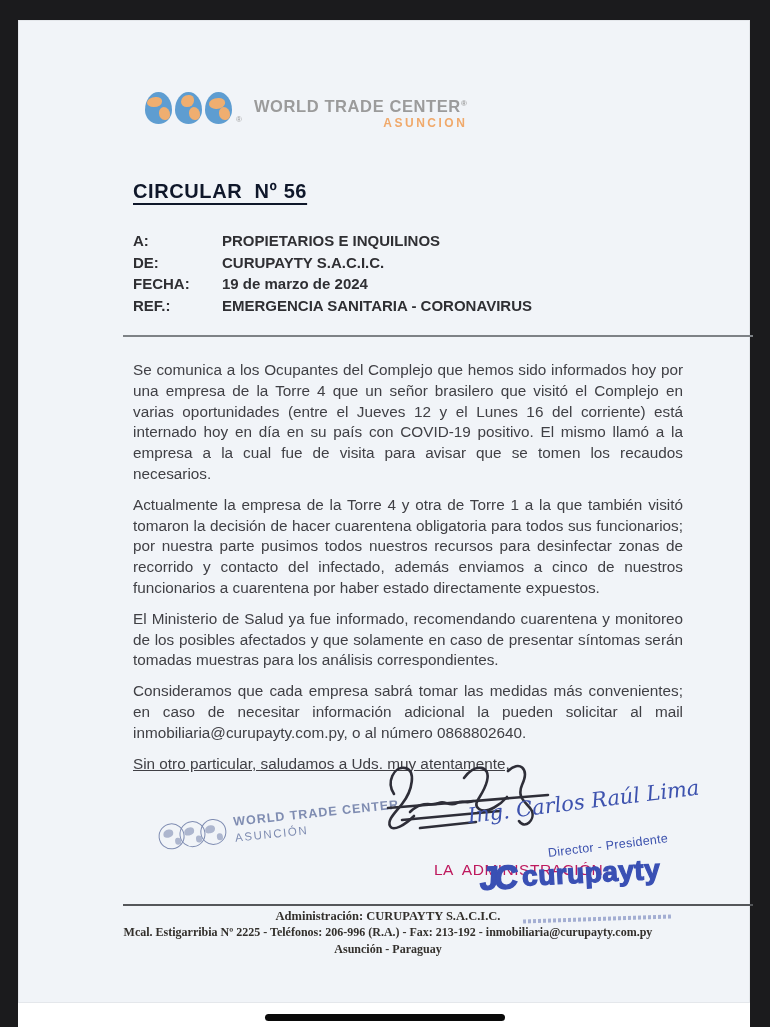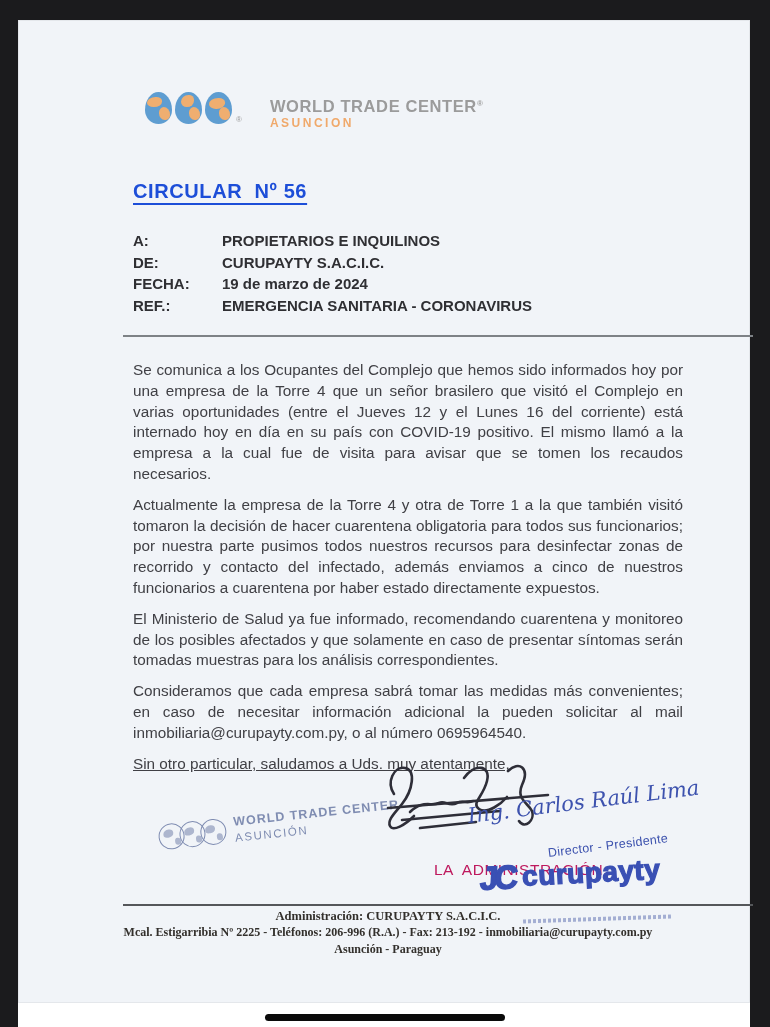--- a/index.html
+++ b/index.html
@@ -23,28 +23,28 @@
     content:""; position:absolute; background:#efae70;
     width:15px; height:10px; left:2px; top:5px; border-radius:60% 40% 55% 45%;
   }
   .globe::after {
     content:""; position:absolute; background:#efae70;
     width:11px; height:13px; right:2px; bottom:4px; border-radius:45% 60% 40% 55%;
   }
   .globe:nth-child(2)::before { left:6px; top:3px; width:13px; height:12px; }
   .globe:nth-child(3)::before { left:4px; top:6px; width:16px; height:11px; }
   .reg-mark { font-size:8px; color:#9b9b9b; align-self:flex-end; margin-left:1px; }
-  .logo-text { margin-left:28px; padding-top:5px; line-height:1.15; }
+  .logo-text { margin-left:12px; padding-top:5px; line-height:1.15;text-align:right; }
   .logo-line1 { font-size:16.5px; font-weight:bold; color:#9b9b9b; letter-spacing:0.6px; white-space:nowrap; }
   .logo-line1 .reg-sup { font-size:8px; vertical-align:super; }
   .logo-line2 { font-size:12px; font-weight:bold; color:#f0a96b; letter-spacing:2.5px; margin-top:1px; }
   
   .title {
     position:absolute; left:115px; top:160px; font-size:20px; font-weight:bold;
-    color:#1d4ed8; letter-spacing:0.6px; white-space:pre;
+    color:#0f172a; letter-spacing:0.6px; white-space:pre;
     text-decoration:underline; text-decoration-thickness:2px; text-underline-offset:5px;
   }
   .meta { position:absolute; left:115px; top:210px; font-size:15px; font-weight:bold; color:#2f2f33; }
   .meta-row { display:flex; line-height:21.5px; }
   .meta-label { width:89px; flex:0 0 89px; }
   .rule { position:absolute; left:105px; width:630px; background:#7e8286; }
   .rule1 { top:315px; height:2px; }
   .rule2 { top:884px; height:1.5px; background:#55575a; }
   
   .body-text {
@@ -143,21 +143,21 @@
         <span class="meta-value">EMERGENCIA SANITARIA - CORONAVIRUS</span>
       </div>
     </div>
 
     <div class="rule rule1"></div>
 
     <div class="body-text">
       <p>Se comunica a los Ocupantes del Complejo que hemos sido informados hoy por una empresa de la Torre 4 que un señor brasilero que visitó el Complejo en varias oportunidades (entre el Jueves 12 y el Lunes 16 del corriente) está internado hoy en día en su país con COVID-19 positivo. El mismo llamó a la empresa a la cual fue de visita para avisar que se tomen los recaudos necesarios.</p>
       <p>Actualmente la empresa de la Torre 4 y otra de Torre 1 a la que también visitó tomaron la decisión de hacer cuarentena obligatoria para todos sus funcionarios; por nuestra parte pusimos todos nuestros recursos para desinfectar zonas de recorrido y contacto del infectado, además enviamos a cinco de nuestros funcionarios a cuarentena por haber estado directamente expuestos.</p>
       <p>El Ministerio de Salud ya fue informado, recomendando cuarentena y monitoreo de los posibles afectados y que solamente en caso de presentar síntomas serán tomadas muestras para los análisis correspondientes.</p>
-      <p>Consideramos que cada empresa sabrá tomar las medidas más convenientes; en caso de necesitar información adicional la pueden solicitar al mail inmobiliaria@curupayty.com.py, o al número 0695964540.</p>
+      <p>Consideramos que cada empresa sabrá tomar las medidas más convenientes; en caso de necesitar información adicional la pueden solicitar al mail inmobiliaria@curupayty.com.py, o al número 0868802640.</p>
       <p class="no-justify">Sin otro particular, saludamos a Uds. muy atentamente,</p>
     </div>
 
     <div class="stamp-wtc">
       <div class="stamp-globes">
         <span class="sg"></span>
         <span class="sg"></span>
         <span class="sg"></span>
       </div>
       <div class="stamp-wtc-text">

